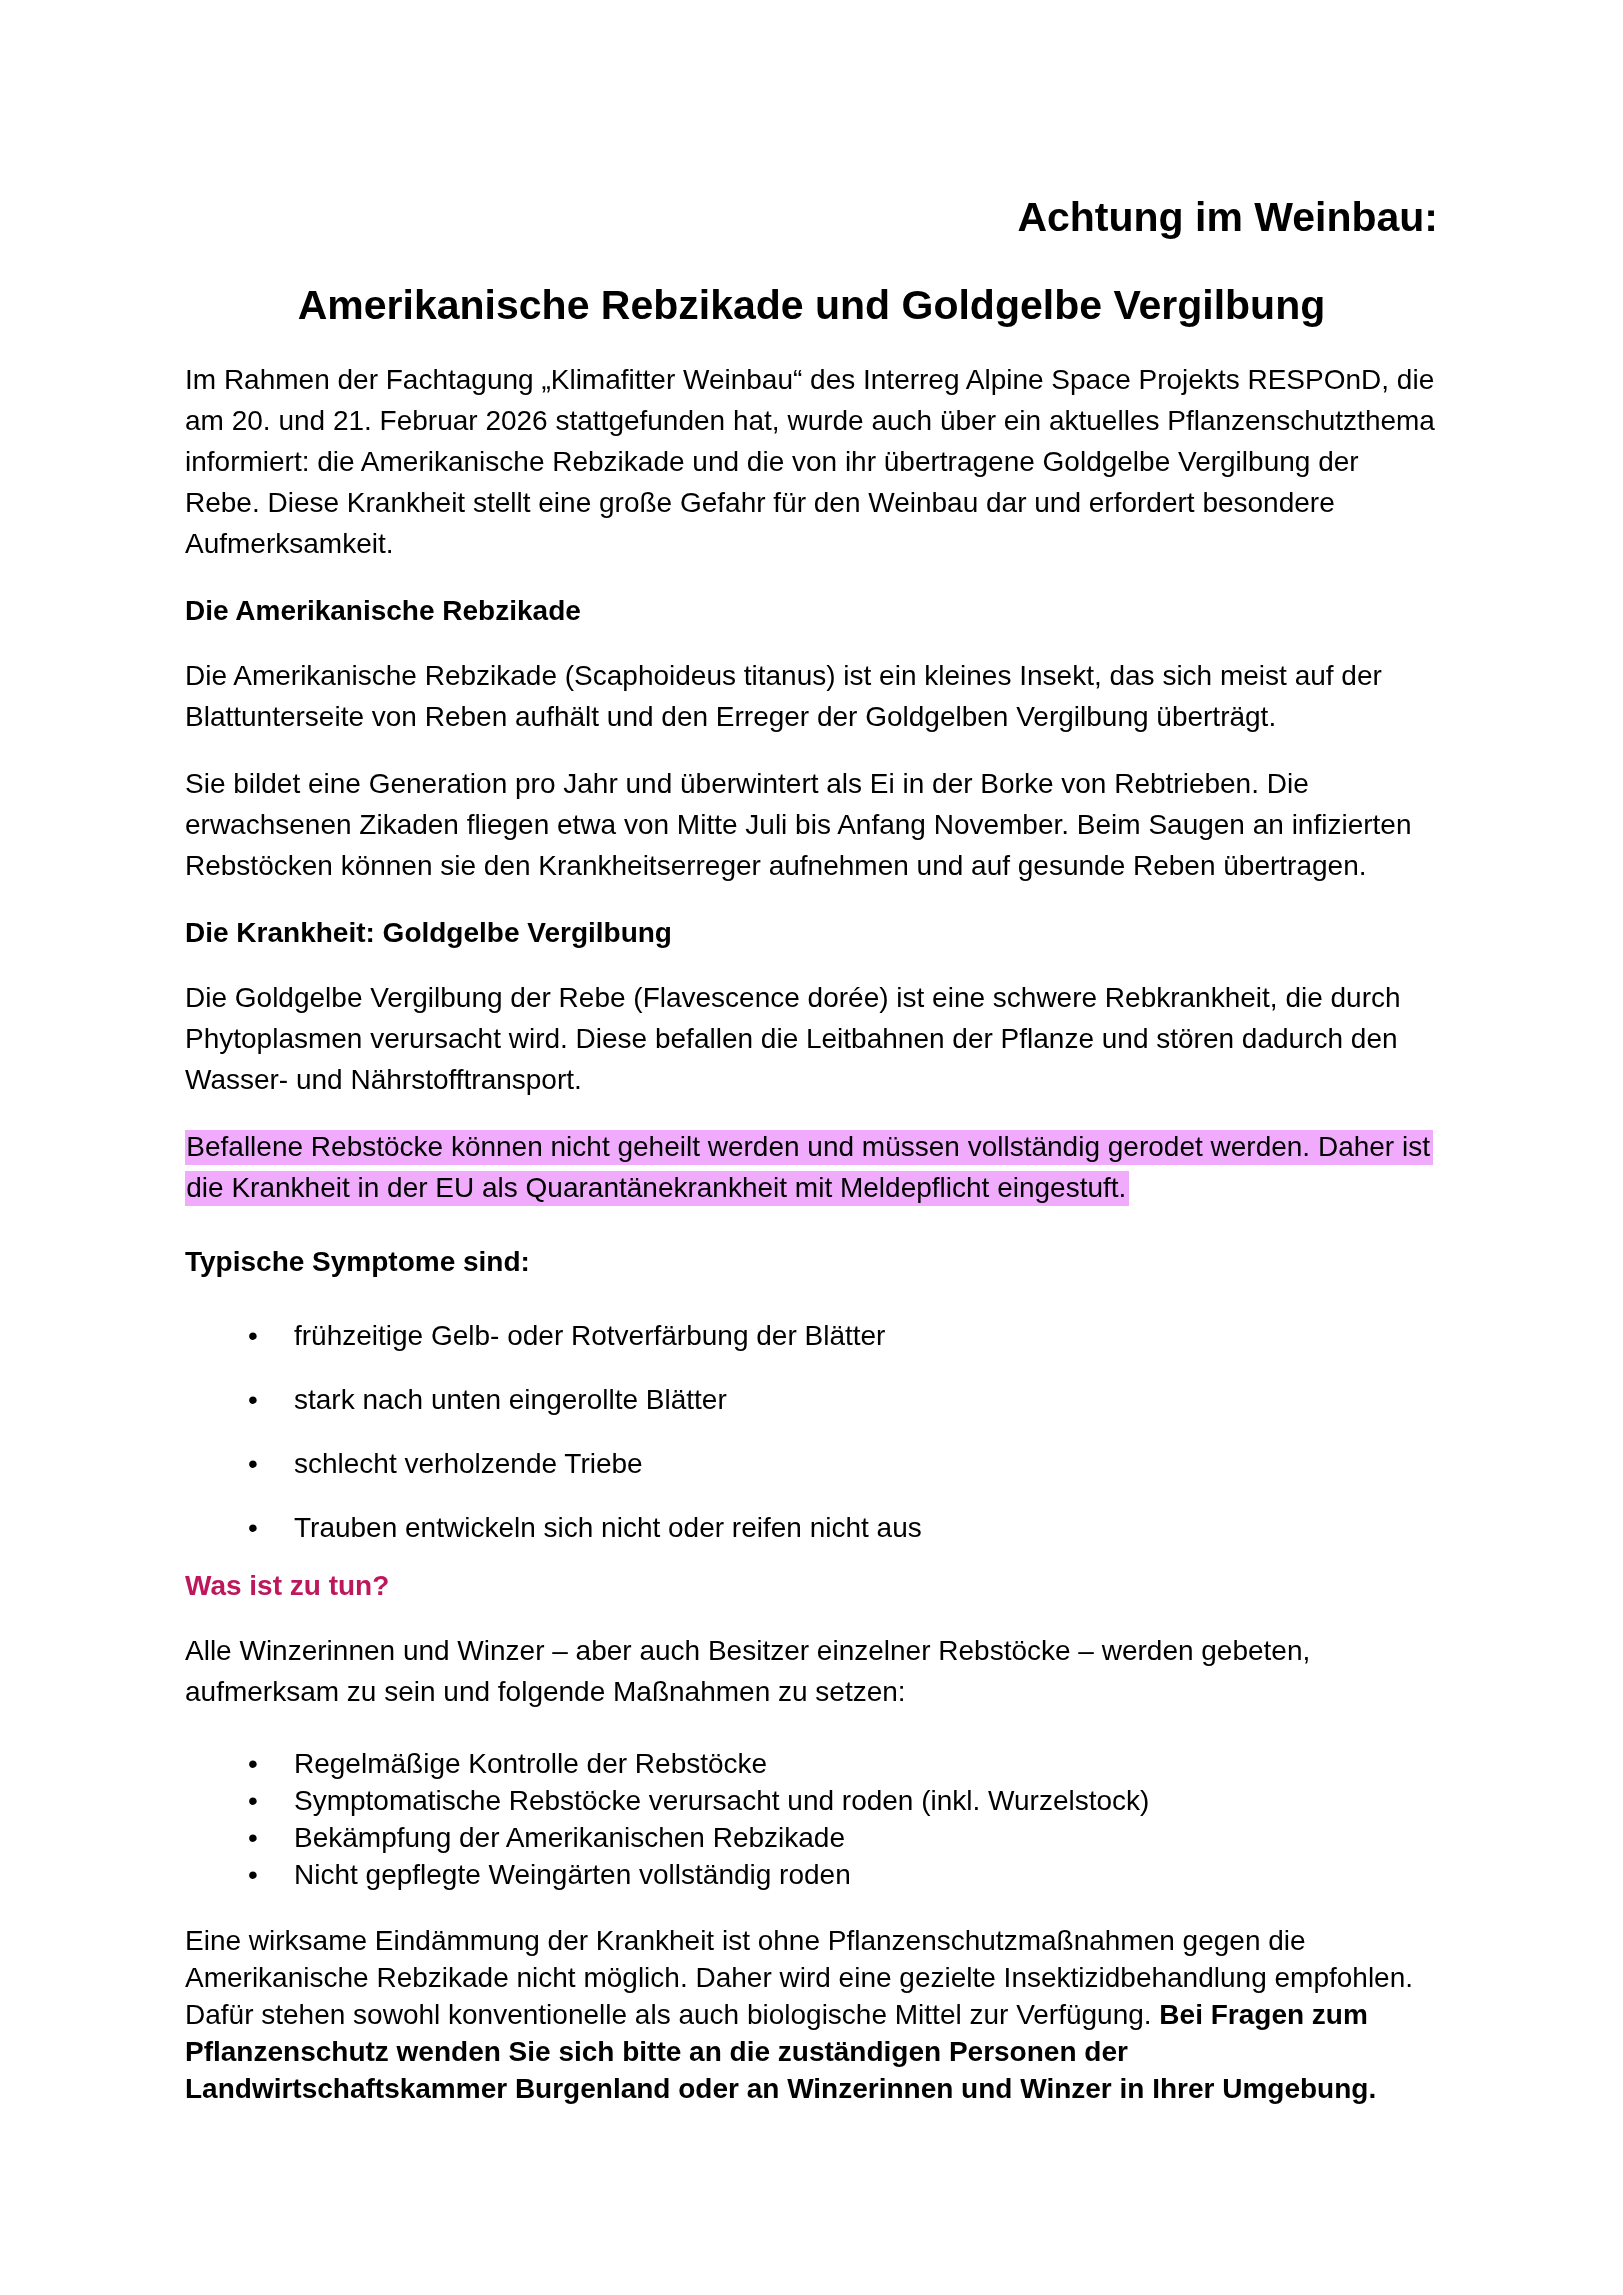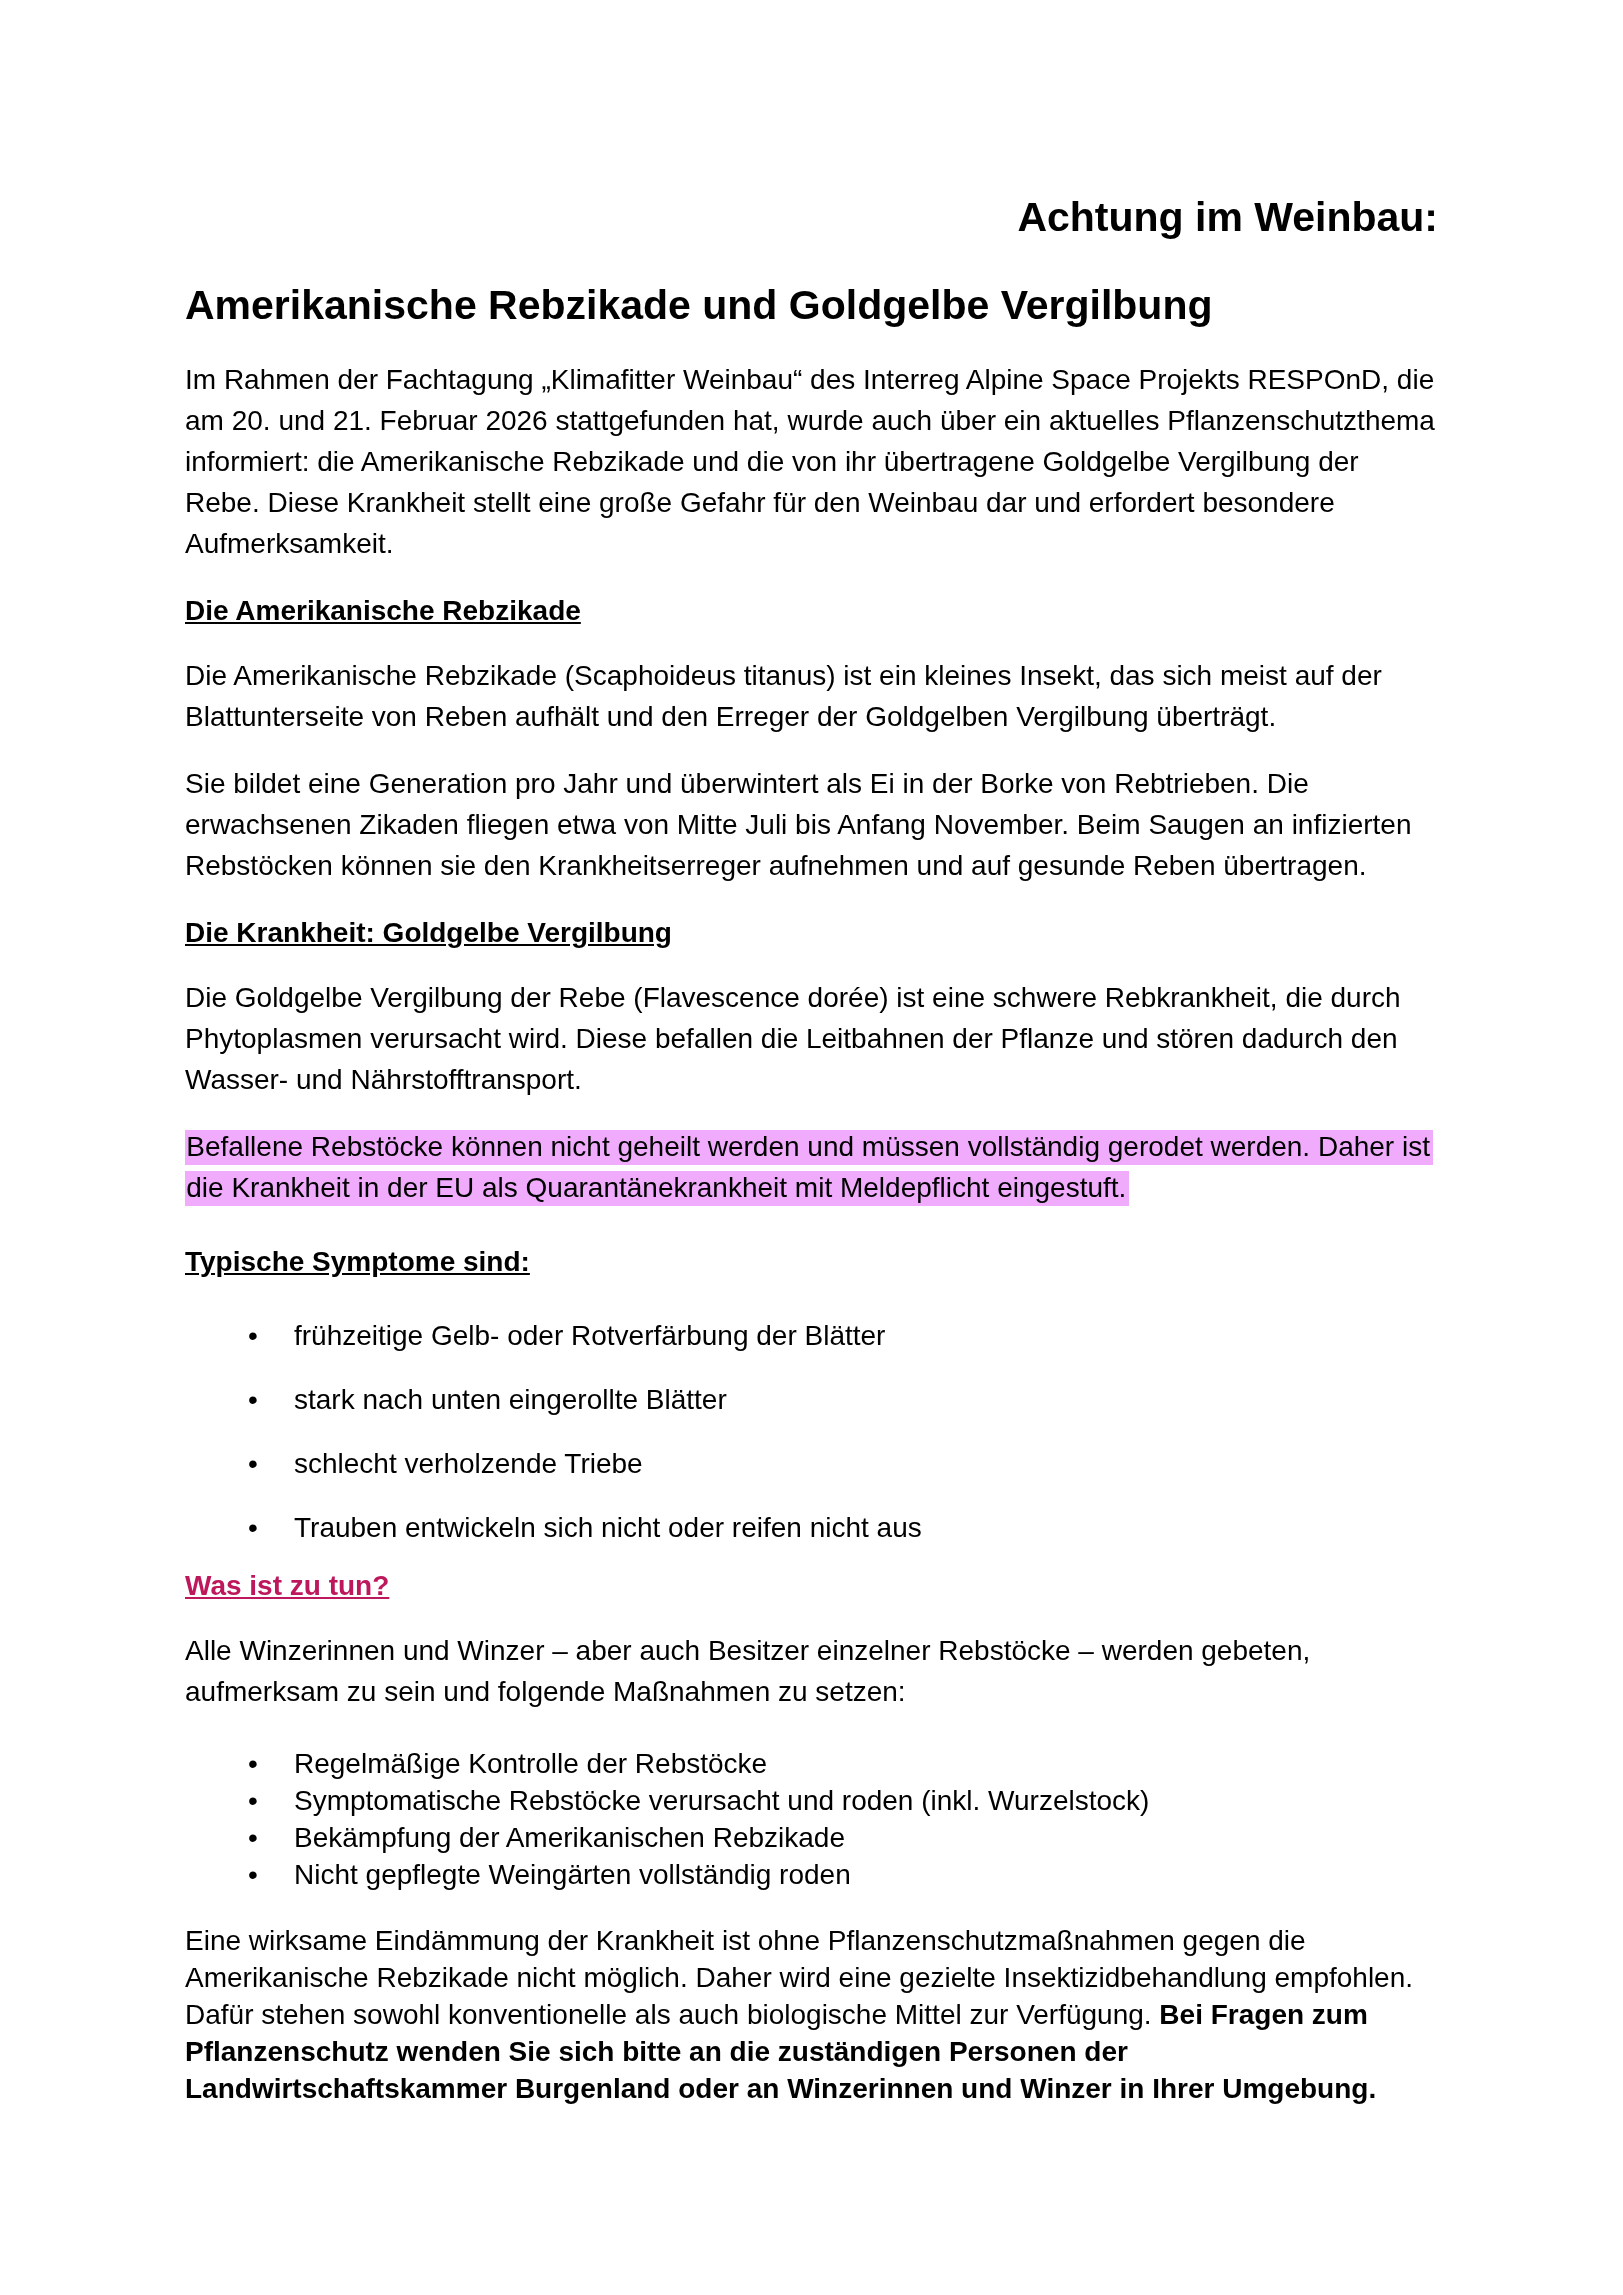--- a/index.html
+++ b/index.html
@@ -25,31 +25,31 @@
     font-size: 41px;
     line-height: 49px;
     font-weight: 700;
     text-align: right;
     margin: 0 0 39px 0;
   }
   .subtitle {
     font-size: 41px;
     line-height: 49px;
     font-weight: 700;
+    text-align: center;
     margin: 0 0 29.4px 0;
   }
   p {
     margin: 0 0 26px 0;
   }
   h2 {
     font-size: 28px;
     line-height: 41px;
     font-weight: 700;
     margin: 0 0 24px 0;
-    text-decoration: underline;
   }
   h2.red-heading {
     color: #be185d;
   }
   h2.symptoms-heading {
     margin-bottom: 33px;
   }
   p.quarantine {
     margin-bottom: 33px;
   }

